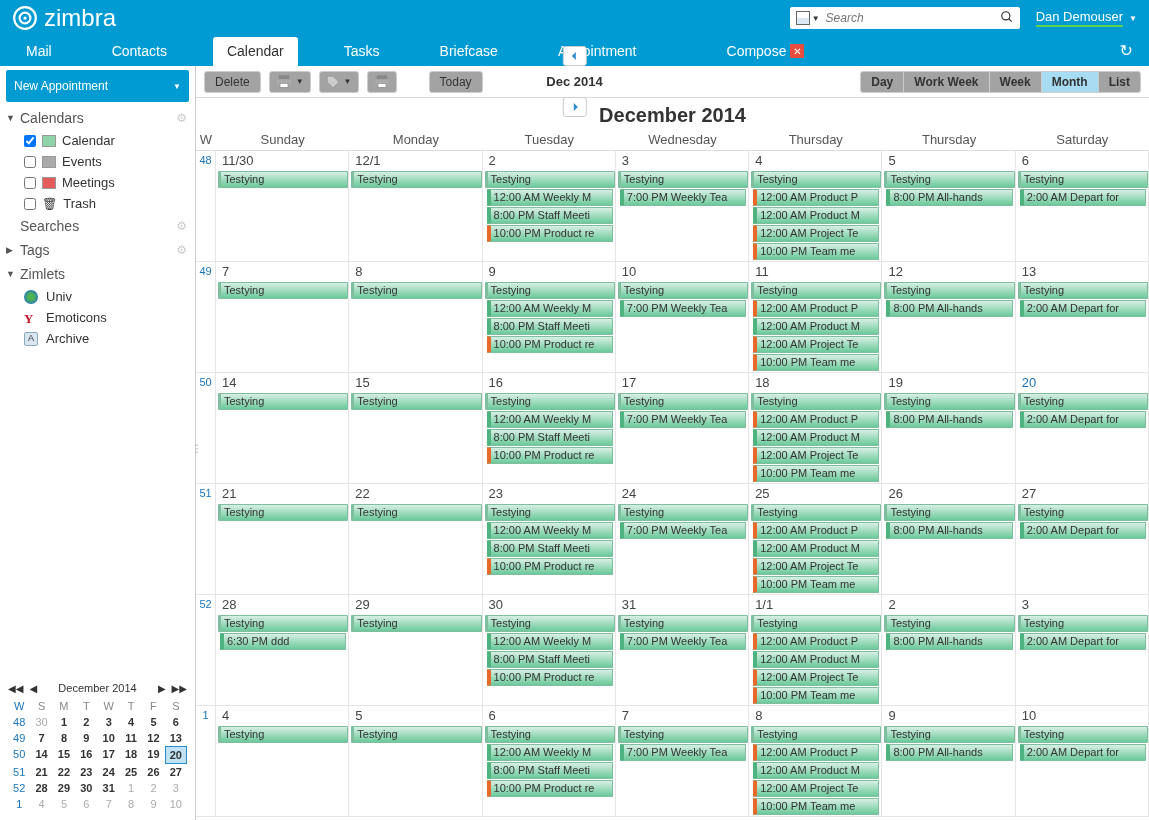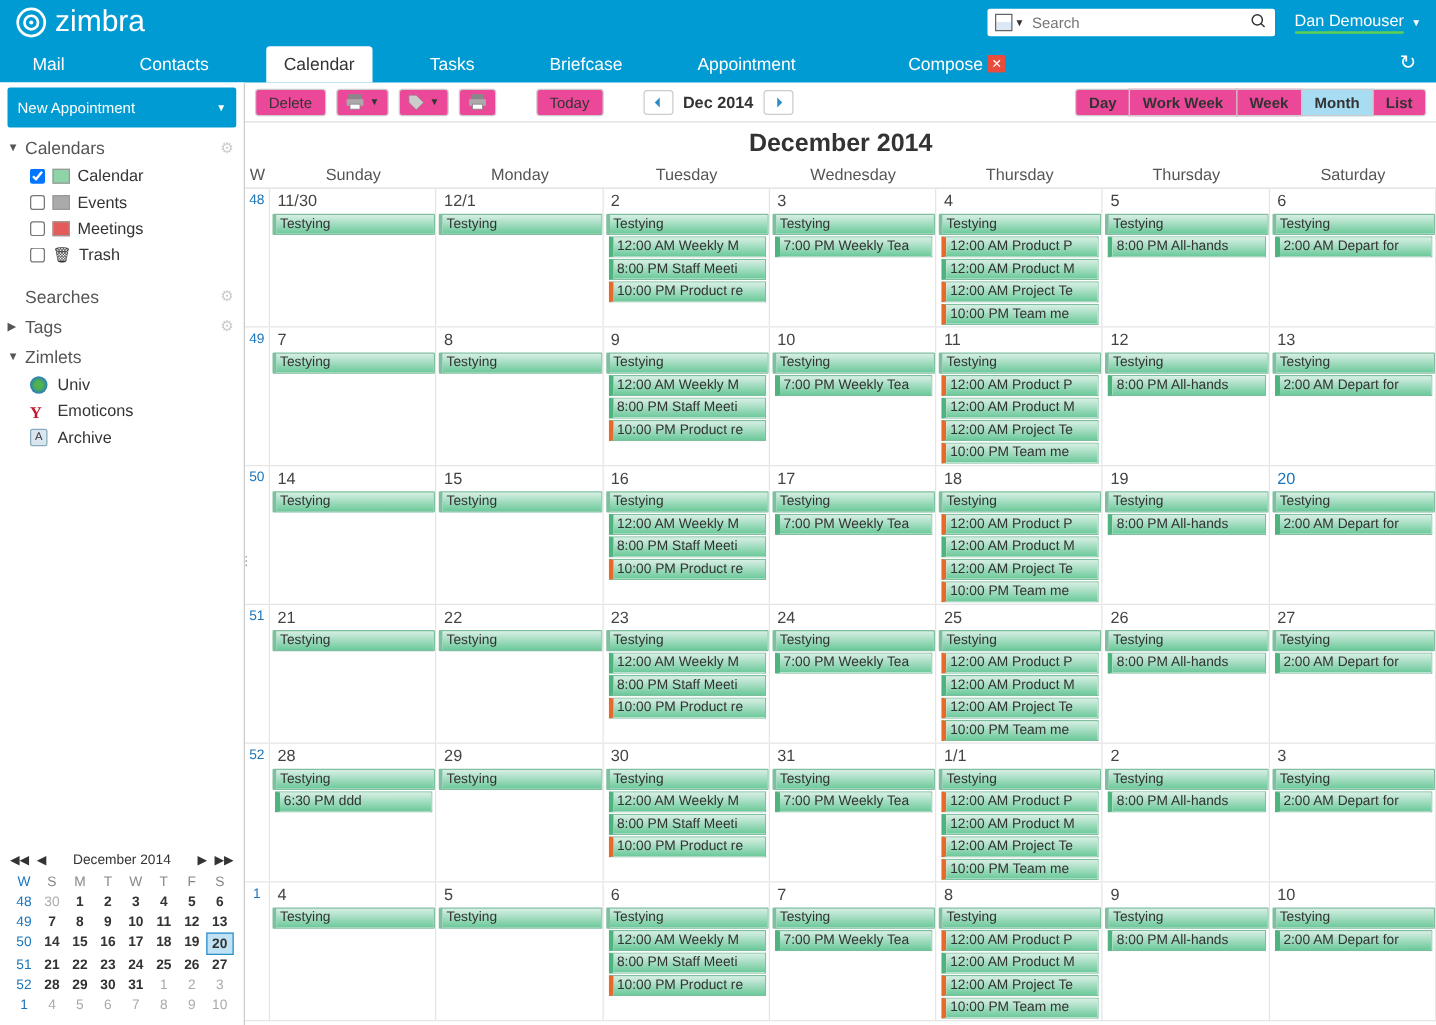--- a/index.html
+++ b/index.html
@@ -5,21 +5,21 @@
 * { margin:0; padding:0; box-sizing:border-box; }
 body { font-family:"Helvetica Neue",Arial,sans-serif; font-size:12px; color:#333; background:#fff; overflow:hidden; width:1149px; height:820px; }
 
 .header { background:#019bd3; height:36px; display:flex; align-items:center; padding:0 12px; color:#fff; }
 .logo { display:flex; align-items:center; gap:6px; font-size:24px; font-weight:400; }
 .logo-icon { width:26px; height:26px; }
 .header-spacer { flex:1; }
 .search-wrap { background:#fff; border-radius:2px; margin-right:16px; display:flex; align-items:center; height:22px; width:230px; padding:0 6px; position:relative; }
 .search-icon-left { width:14px; height:14px; background:#fff; border:1px solid #666; margin-right:2px;}
 .search-caret { font-size:8px; color:#333; margin-right:6px; }
-.search-input { flex:1; border:none; outline:none; font-size:12px; color:#888; }
+.search-input { flex:1; border:none; outline:none; font-size:12px; font-style:italic; color:#888; }
 .search-mag { font-size:14px; color:#333; }
 .user { font-size:13px; color:#fff; border-bottom:2px solid #5fd04f; padding-bottom:1px; }
 .user-caret { font-size:8px; margin-left:6px; }
 
 .navbar { background:#019bd3; height:30px; display:flex; align-items:flex-end; padding:0 12px;gap:32px; }
 .tab { color:#fff; padding:6px 14px 7px 14px; font-size:14px; cursor:pointer; }
 .tab.active { background:#fff; color:#333; border-radius:3px 3px 0 0; }
 .tab.compose { margin-left:30px; display:flex; align-items:center; gap:4px; }
 .close-x { background:#e74c3c; color:#fff; width:14px; height:14px; font-size:10px; display:inline-flex; align-items:center; justify-content:center; border-radius:1px; }
 .nav-spacer { flex:1; }
@@ -49,21 +49,21 @@
 .mini-head .nav-right{ position:absolute; right:0; display:flex; gap:6px;}
 .mini-grid { display:grid; grid-template-columns:repeat(8,1fr); text-align:center; gap:0; }
 .mini-grid .hd { color:#888; font-size:11px; padding:2px 0;}
 .mini-grid .wk { color:#1a75bc; font-size:11px; padding:2px 0; text-align:center;}
 .mini-grid .d { padding:2px 0; cursor:pointer; }
 .mini-grid .d.bold{ font-weight:bold; }
 .mini-grid .d.muted{ color:#aaa; }
 .mini-grid .d.today{ background:#bfe3f4; border:1px solid #2a8dc8; }
 
 .toolbar { height:32px; border-bottom:1px solid #ddd; display:flex; align-items:center; padding:0 8px; gap:8px; }
-.btn { border:1px solid #ccc; background:#ec4899; padding:3px 10px; border-radius:3px; font-size:12px; cursor:pointer; color:#333; display:flex; align-items:center; gap:4px; }
+.btn { border:1px solid #ccc; background:#a3a3a3; padding:3px 10px; border-radius:3px; font-size:12px; cursor:pointer; color:#333; display:flex; align-items:center; gap:4px; }
 .btn.icon-only{ padding:3px 6px; }
 .btn-group { display:flex;font-weight:bold; }
 .btn-group .btn{ border-radius:0; margin-left:-1px;}
 .btn-group .btn:first-child{ border-radius:3px 0 0 3px; margin-left:0;}
 .btn-group .btn:last-child{ border-radius:0 3px 3px 0;}
 .btn.active{ background:#a8dcf2; }
 .toolbar-spacer{ flex:1;}
 .month-nav{ display:flex; align-items:center; gap:8px; font-weight:bold; font-size:13px;}
 .arrow-btn{ border:1px solid #ccc; background:#fff; width:24px; height:20px; display:flex; align-items:center; justify-content:center; border-radius:3px; cursor:pointer;}
 .arrow-btn svg{ width:12px; height:12px;}
@@ -157,21 +157,21 @@
             <span class="cal-swatch" style="background: rgb(228, 91, 91);"></span>
             <span>Meetings</span>
           </div>
           <div class="tree-item">
             <input type="checkbox" class="cal-checkbox" style="">
             <span style="font-size: 12px; filter: grayscale(1);">🗑</span>
             <span>Trash</span>
           </div>
         </div>
 
-      <div class="tree-header" style="margin-top:11px;">
+      <div class="tree-header" style="margin-top:0;">
         <span class="disclosure"></span>
         <span>Searches</span>
         <span class="gear">⚙</span>
       </div>
       <div class="tree-header">
         <span class="disclosure">▶</span>
         <span>Tags</span>
         <span class="gear">⚙</span>
       </div>
       <div class="tree-header">
@@ -290,21 +290,21 @@
         <svg width="16" height="14" viewBox="0 0 24 20">
             <rect x="4" y="0" width="16" height="6" fill="#888"></rect>
             <rect x="2" y="6" width="20" height="8" fill="#aaa"></rect>
             <rect x="6" y="12" width="12" height="6" fill="#fff" stroke="#888"></rect>
           </svg>
       </div>
       <div style="width:16px;"></div>
       <div class="btn">Today</div>
 
       <div class="toolbar-spacer"></div>
-      <div class="month-nav" style="position:absolute; left:50%; transform:translateX(-50%);">
+      <div class="month-nav" style="position:absolute; left:50%; transform:translateX(-50%);flex-direction:column;">
         <div class="arrow-btn">
           <svg viewBox="0 0 24 24">
               <path d="M14 4 L6 12 L14 20" fill="#2a8dc8"></path>
             </svg>
         </div>
         <span>Dec 2014</span>
         <div class="arrow-btn">
           <svg viewBox="0 0 24 24">
               <path d="M10 4 L18 12 L10 20" fill="#2a8dc8"></path>
             </svg>

